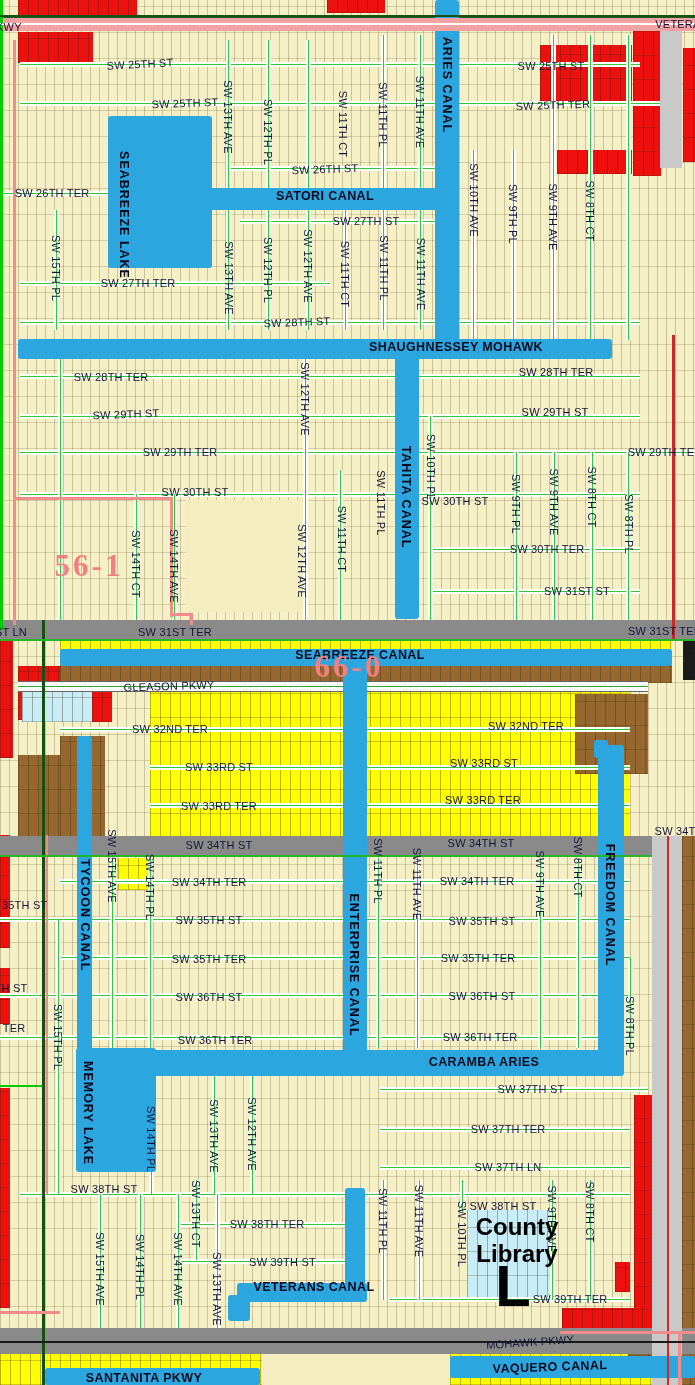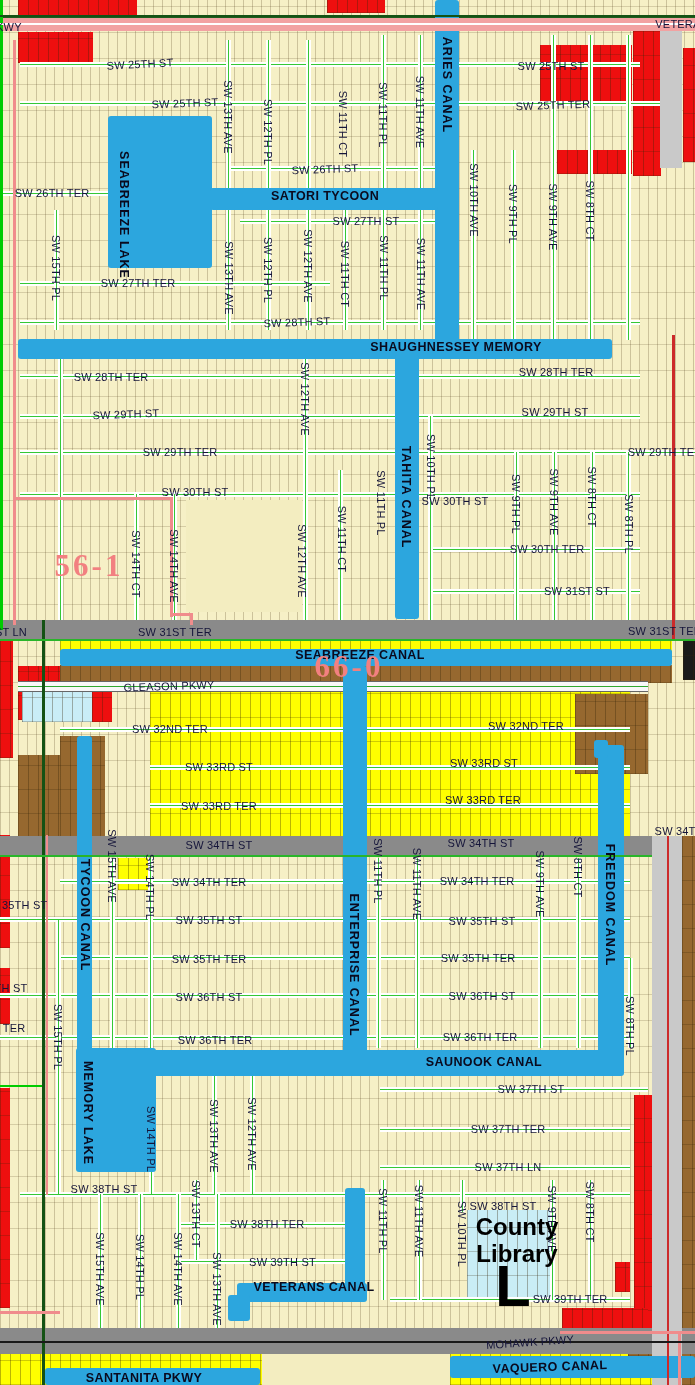--- a/index.html
+++ b/index.html
@@ -179,30 +179,30 @@
     <div class="bd" style="left: 0px; top: 1085px; width: 42px; height: 2px; background-color: rgb(0, 204, 0);"></div>
     <div class="bd" style="left: 0px; top: 1311px; width: 60px; height: 3px; background-color: rgb(240, 140, 140);"></div>
     <div class="bd" style="left: 560px; top: 1331px; width: 135px; height: 3px; background-color: rgb(240, 140, 140);"></div>
     <div class="bd" style="left: 678px; top: 1333px; width: 3px; height: 52px; background-color: rgb(240, 140, 140);"></div>
     <div class="bd" style="left: 0px; top: 1341px; width: 695px; height: 2px; background-color: rgb(26, 26, 26);"></div>
     <div class="bd" style="left: 0px; top: 639px; width: 695px; height: 2px; background-color: rgb(41, 181, 41);"></div>
     <div class="bd" style="left: 0px; top: 855px; width: 652px; height: 2px; background-color: rgb(41, 181, 41);"></div>
     <div class="bd" style="left: 435px; top: 18px; width: 24px; height: 13px; background-color: rgb(242, 162, 162);"></div>
     <div class="bd" style="left: 0px; top: 23px; width: 695px; height: 2px; background-color: rgb(255, 255, 255);"></div>
     <div class="wlbl vl" style="left: 124px; top: 215px;">SEABREEZE LAKE</div>
-    <div class="wlbl" style="left: 325px; top: 196px;">SATORI TYCOON</div>
+    <div class="wlbl" style="left: 325px; top: 196px;">SATORI CANAL</div>
     <div class="wlbl vl" style="left: 447px; top: 85px;">ARIES CANAL</div>
-    <div class="wlbl" style="left: 456px; top: 347px;">SHAUGHNESSEY MEMORY</div>
+    <div class="wlbl" style="left: 456px; top: 347px;">SHAUGHNESSEY MOHAWK</div>
     <div class="wlbl vl" style="left: 406px; top: 497px;">TAHITA CANAL</div>
     <div class="wlbl" style="left: 360px; top: 655px;">SEABREEZE CANAL</div>
     <div class="wlbl vl" style="left: 85px; top: 915px;">TYCOON CANAL</div>
     <div class="wlbl vl" style="left: 88px; top: 1113px;">MEMORY LAKE</div>
     <div class="wlbl vl" style="left: 354px; top: 965px;">ENTERPRISE CANAL</div>
     <div class="wlbl vl" style="left: 610px; top: 905px;">FREEDOM CANAL</div>
-    <div class="wlbl" style="left: 484px; top: 1062px;">SAUNOOK CANAL</div>
+    <div class="wlbl" style="left: 484px; top: 1062px;">CARAMBA ARIES</div>
     <div class="wlbl" style="left: 314px; top: 1287px;">VETERANS CANAL</div>
     <div class="wlbl" style="left: 144px; top: 1378px;">SANTANITA PKWY</div>
     <div class="wlbl" style="left: 550px; top: 1367px; --r: -2deg;">VAQUERO CANAL</div>
     <div class="slbl" style="left: -27px; top: 27px;">VETERANS PKWY</div>
     <div class="slbl" style="left: 704px; top: 24px;">VETERANS PKWY</div>
     <div class="slbl" style="left: 140px; top: 64px; --r: -3deg;">SW 25TH ST</div>
     <div class="slbl" style="left: 185px; top: 103px; --r: -2deg;">SW 25TH ST</div>
     <div class="slbl" style="left: 551px; top: 66px;">SW 25TH ST</div>
     <div class="slbl" style="left: 553px; top: 105px; --r: -2deg;">SW 25TH TER</div>
     <div class="slbl" style="left: 52px; top: 193px;">SW 26TH TER</div>

